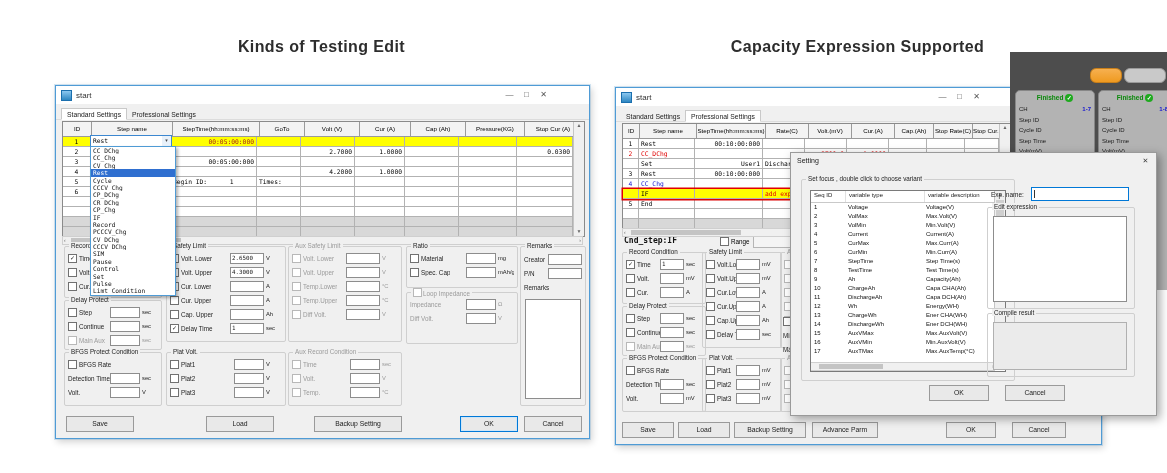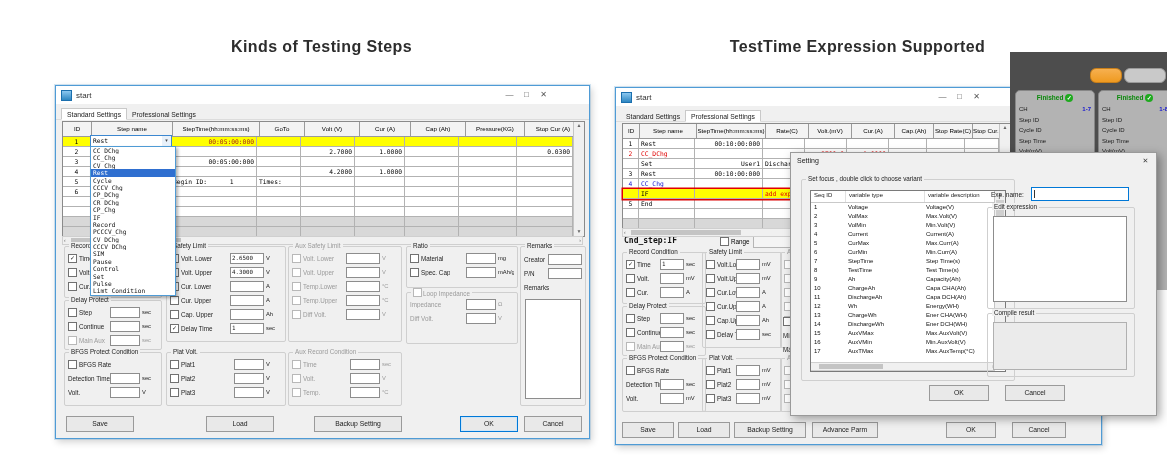--- a/index.html
+++ b/index.html
@@ -77,22 +77,22 @@
       font-size:6px;line-height:8px;text-align:center;flex:none;}
   .card-row{display:flex;justify-content:space-between;font-size:6px;color:#1a1a1a;
       padding:0 3px;height:10.5px;line-height:10.5px;white-space:nowrap;overflow:hidden;}
   .card-val.blue{color:#1515d0;font-weight:bold;}
   .txtarea{position:absolute;background:#fff;border:1px solid #8d8d8d;}
   .graybox{position:absolute;background:#ebebeb;border:1px solid #b0b0b0;}
 </style>
 </head>
 <body>
 
-<div class="section-title" style="left:55px;top:38px;width:533px;">Kinds of Testing Steps</div>
-<div class="section-title" style="left:615px;top:38px;width:485px;">TestTime Expression Supported</div>
+<div class="section-title" style="left:55px;top:38px;width:533px;">Kinds of Testing Edit</div>
+<div class="section-title" style="left:615px;top:38px;width:485px;">Capacity Expression Supported</div>
 
 <div class="win" id="left-win" style="left:55px;top:85px;width:533px;height:352px;">
   <div class="titlebar">
     <span class="win-icon"></span>
     <span class="win-title">start</span>
     <span class="win-controls" style="left:445px;">
       <span class="ctrl">—</span>
       <span class="ctrl">□</span>
       <span class="ctrl">✕</span>
     </span>

